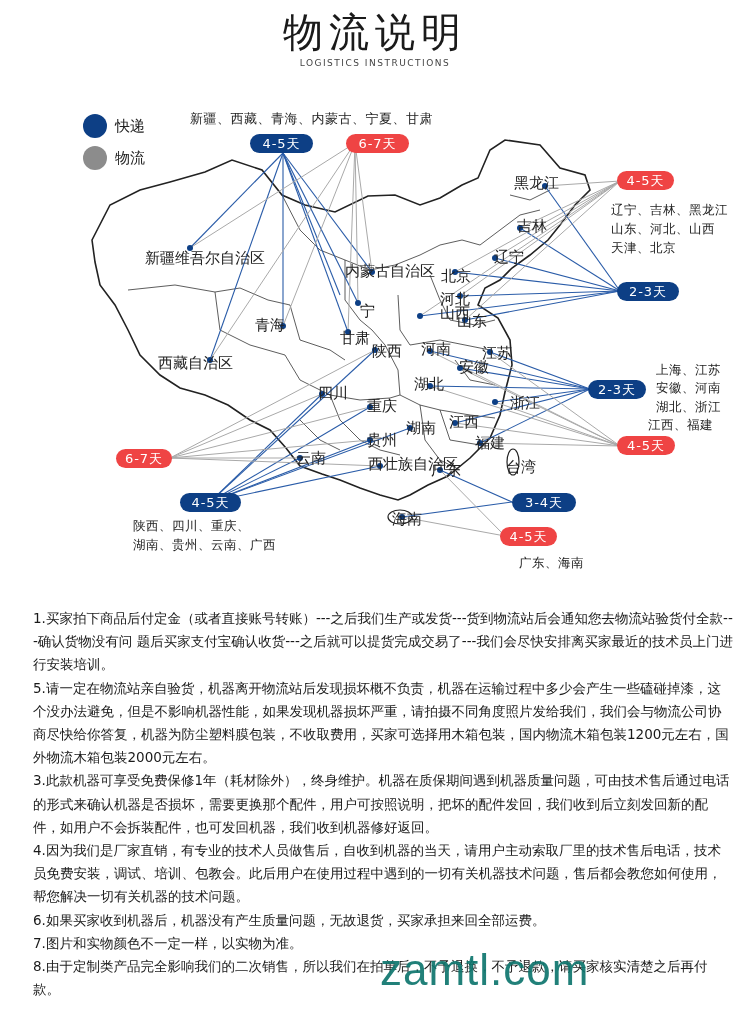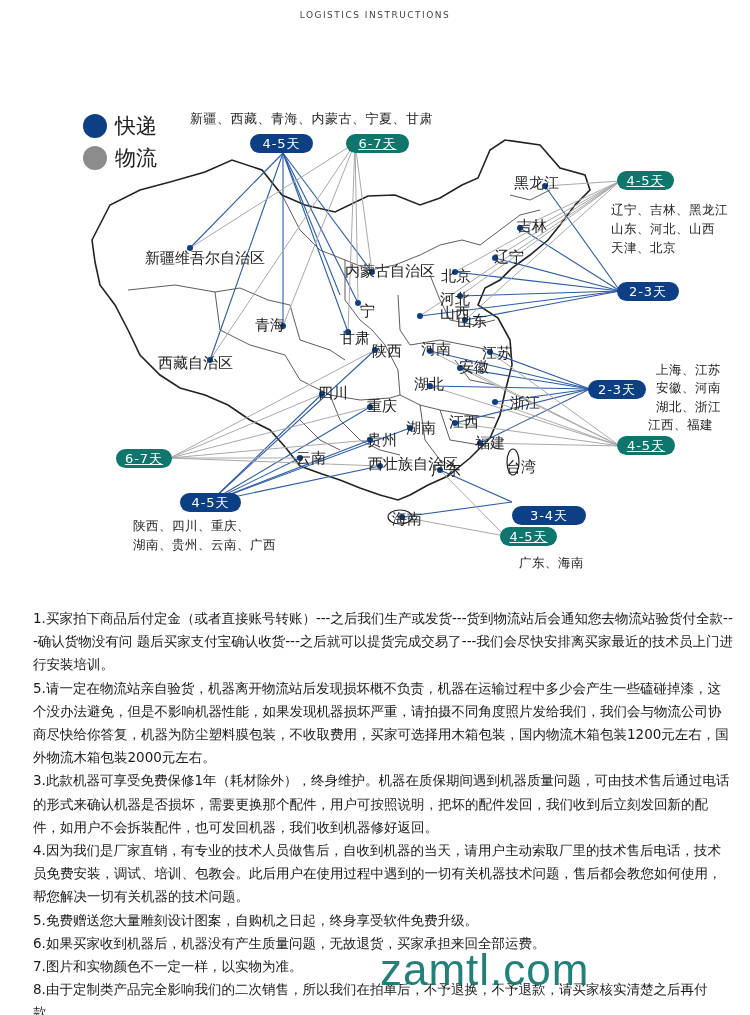--- a/index.html
+++ b/index.html
@@ -6,42 +6,43 @@
   html, body { width: 750px; height: 1015px; background: #ffffff; overflow: hidden; }
   body { font-family: "DejaVu Sans", "Liberation Sans", sans-serif; color: #222; position: relative; }
 
   .title-wrap { position: absolute; top: 8px; left: 0; width: 750px; text-align: center; }
   .title-zh { font-size: 40px; letter-spacing: 6px; color: #1a1a1a; font-weight: 300; line-height: 48px; }
   .title-en { font-size: 9px; letter-spacing: 1.5px; color: #444; margin-top: 2px; }
 
   .legend { position: absolute; left: 83px; top: 110px; }
   .legend-row { display: flex; align-items: center; height: 32px; }
   .legend-dot { width: 24px; height: 24px; border-radius: 50%; margin-right: 8px; }
-  .legend-label { font-size: 21px; color: #222; }
+  .legend-label { font-size: 15px; color: #222; }
 
   .map-svg { position: absolute; left: 0; top: 95px; }
 
   .badge { position: absolute; height: 19px; border-radius: 10px; color: #fff; font-size: 13px;
     text-align: center; line-height: 19px; letter-spacing: 1px; }
   .badge.dark { background: #0d3f85; }
-  .badge.gray { background: #0f766e; text-decoration: underline; }
+  .badge.gray { background: #ef4444; }
 
   .area-text { position: absolute; font-size: 12.5px; color: #222; line-height: 21px; letter-spacing: 0.5px; white-space: nowrap; }
 
   .map-label { position: absolute; font-size: 15px; color: #222; white-space: nowrap; }
 
   .notes { position: absolute; left: 33px; top: 607px; width: 700px; font-size: 13.5px; line-height: 23.2px; color: #1a1a1a; }
   .note { margin: 0; }
 
   .watermark { position: absolute; left: 380px; top: 945px; font-size: 44px; color: #0f766e; font-family: "Liberation Sans", sans-serif; letter-spacing: 1px; opacity: 0.92; }
 </style>
 </head>
 <body>
 
 <div class="title-wrap">
+  <div class="title-zh">物流说明</div>
   <div class="title-en">LOGISTICS INSTRUCTIONS</div>
 </div>
 
 <svg class="map-svg" width="750" height="500" viewBox="0 95 750 500" xmlns="http://www.w3.org/2000/svg">
 
   <path d="M92,240 L110,205 L140,190 L170,182 L205,172 L232,160 L262,170 L282,195 L305,205 L335,212 L368,196 L395,195 L420,205 L440,198 L462,185 L478,178 L490,150 L505,140 L540,145 L560,168 L585,175 L590,190 L575,205 L560,225 L548,240 L530,255 L512,268 L500,280 L485,288 L478,305 L498,318 L510,340 L512,365 L505,392 L500,415 L490,438 L470,458 L448,476 L428,485 L410,495 L398,500 L380,495 L360,488 L340,480 L322,474 L300,466 L286,448 L270,430 L250,420 L228,405 L205,395 L180,388 L160,375 L140,355 L128,330 L115,305 L100,285 L95,262 Z" fill="#ffffff" stroke="#222" stroke-width="1.6"></path>
 
   <g stroke="#333" stroke-width="0.8" fill="none">
     <path d="M128,290 L175,285 L215,292 L240,288 L268,300 L290,305"></path>
     <path d="M215,292 L220,330 L250,345 L285,355 L300,380"></path>
@@ -226,28 +227,27 @@
 <div class="area-text" style="left:656px; top:396px;">湖北、浙江</div>
 <div class="area-text" style="left:648px; top:414px;">江西、福建</div>
 <div class="badge dark" style="left:588px; top:380px; width:58px;">2-3天</div>
 <div class="badge gray" style="left:617px; top:436px; width:58px;">4-5天</div>
 
 <div class="badge gray" style="left:116px; top:449px; width:56px;">6-7天</div>
 <div class="badge dark" style="left:180px; top:493px; width:61px;">4-5天</div>
 <div class="area-text" style="left:133px; top:515px;">陕西、四川、重庆、</div>
 <div class="area-text" style="left:133px; top:534px;">湖南、贵州、云南、广西</div>
 
-<div class="badge dark" style="left:512px; top:493px; width:74px;margin-top:13px;">3-4天</div>
+<div class="badge dark" style="left:512px; top:493px; width:64px;">3-4天</div>
 <div class="badge gray" style="left:500px; top:527px; width:57px;">4-5天</div>
 <div class="area-text" style="left:497px; top:552px;margin-left:22px;">广东、海南</div>
 
 <div class="notes">
   <p class="note">1.买家拍下商品后付定金（或者直接账号转账）---之后我们生产或发货---货到物流站后会通知您去物流站验货付全款---确认货物没有问 题后买家支付宝确认收货---之后就可以提货完成交易了---我们会尽快安排离买家最近的技术员上门进行安装培训。</p>
   <p class="note">5.请一定在物流站亲自验货，机器离开物流站后发现损坏概不负责，机器在运输过程中多少会产生一些磕碰掉漆，这个没办法避免，但是不影响机器性能，如果发现机器损坏严重，请拍摄不同角度照片发给我们，我们会与物流公司协商尽快给你答复，机器为防尘塑料膜包装，不收取费用，买家可选择用木箱包装，国内物流木箱包装1200元左右，国外物流木箱包装2000元左右。</p>
   <p class="note">3.此款机器可享受免费保修1年（耗材除外），终身维护。机器在质保期间遇到机器质量问题，可由技术售后通过电话的形式来确认机器是否损坏，需要更换那个配件，用户可按照说明，把坏的配件发回，我们收到后立刻发回新的配件，如用户不会拆装配件，也可发回机器，我们收到机器修好返回。</p>
   <p class="note">4.因为我们是厂家直销，有专业的技术人员做售后，自收到机器的当天，请用户主动索取厂里的技术售后电话，技术员免费安装，调试、培训、包教会。此后用户在使用过程中遇到的一切有关机器技术问题，售后都会教您如何使用，帮您解决一切有关机器的技术问题。</p>
-  <p class="note">5.免费赠送您大量雕刻设计图案，自购机之日起，终身享受软件免费升级。</p>
   <p class="note">6.如果买家收到机器后，机器没有产生质量问题，无故退货，买家承担来回全部运费。</p>
   <p class="note">7.图片和实物颜色不一定一样，以实物为准。</p>
   <p class="note">8.由于定制类产品完全影响我们的二次销售，所以我们在拍单后，不予退换，不予退款，请买家核实清楚之后再付款。</p>
 </div>
 
 <div class="watermark">zamtl.com</div>
 
 </body></html>

